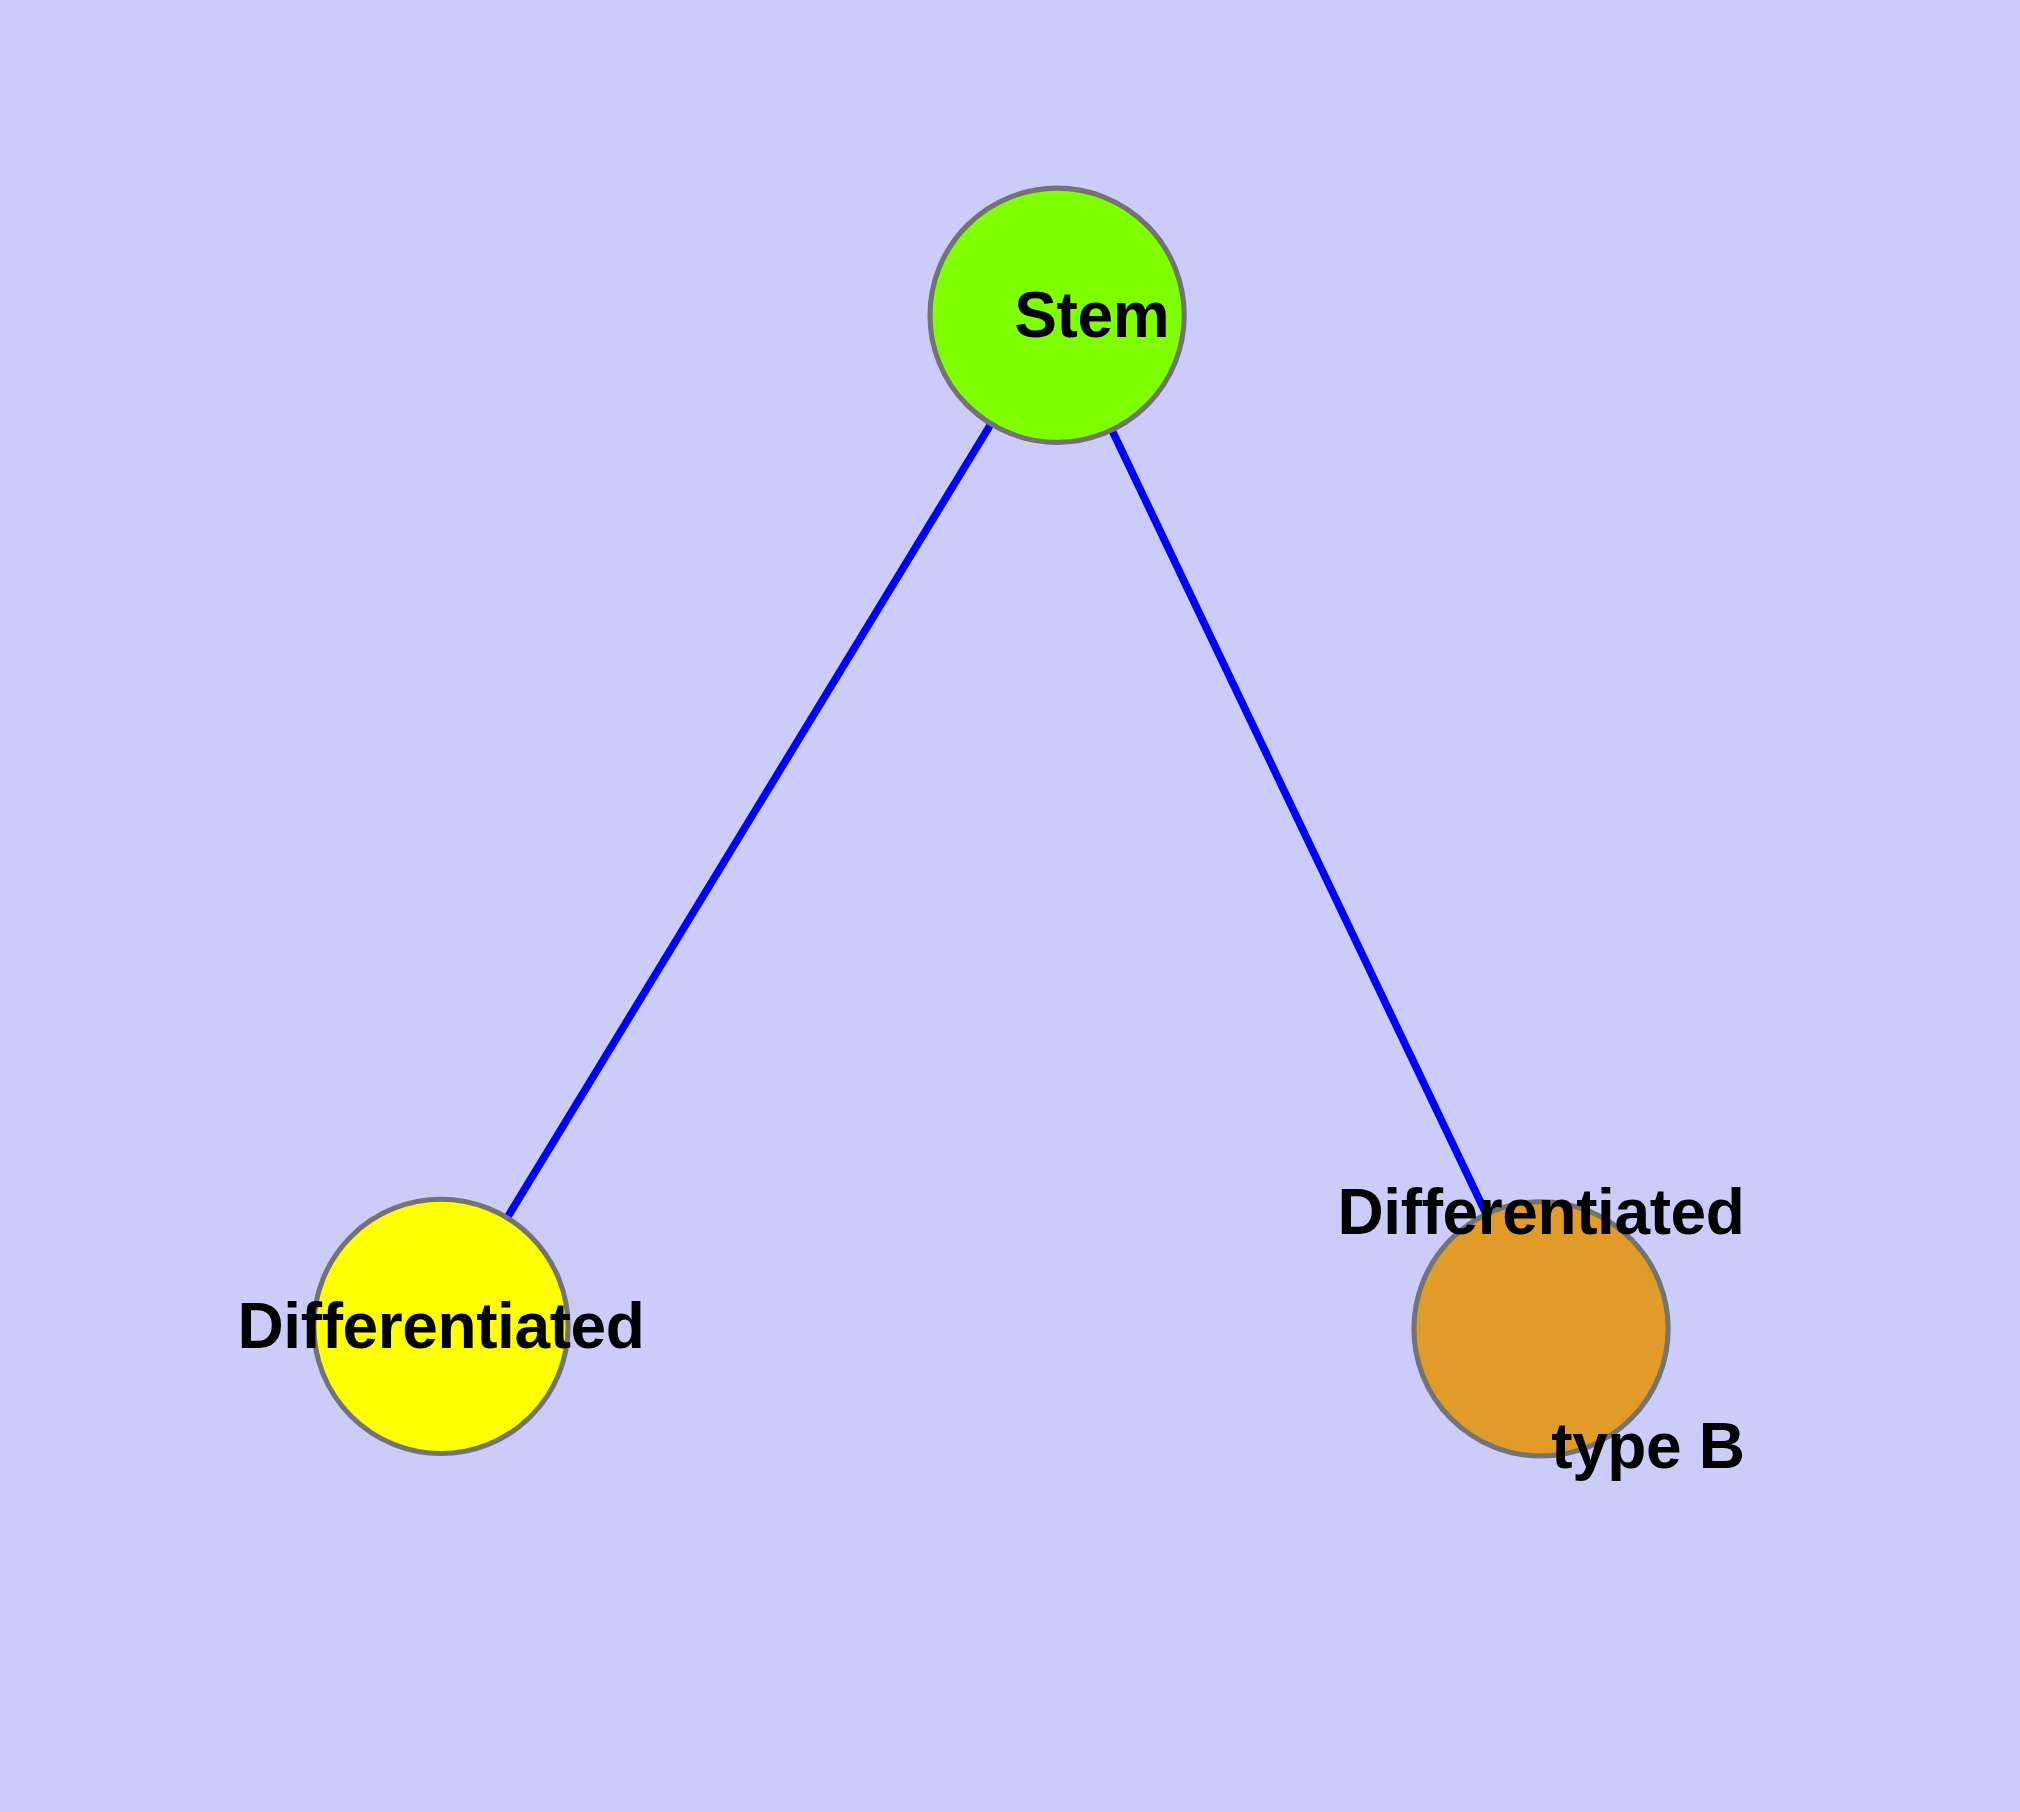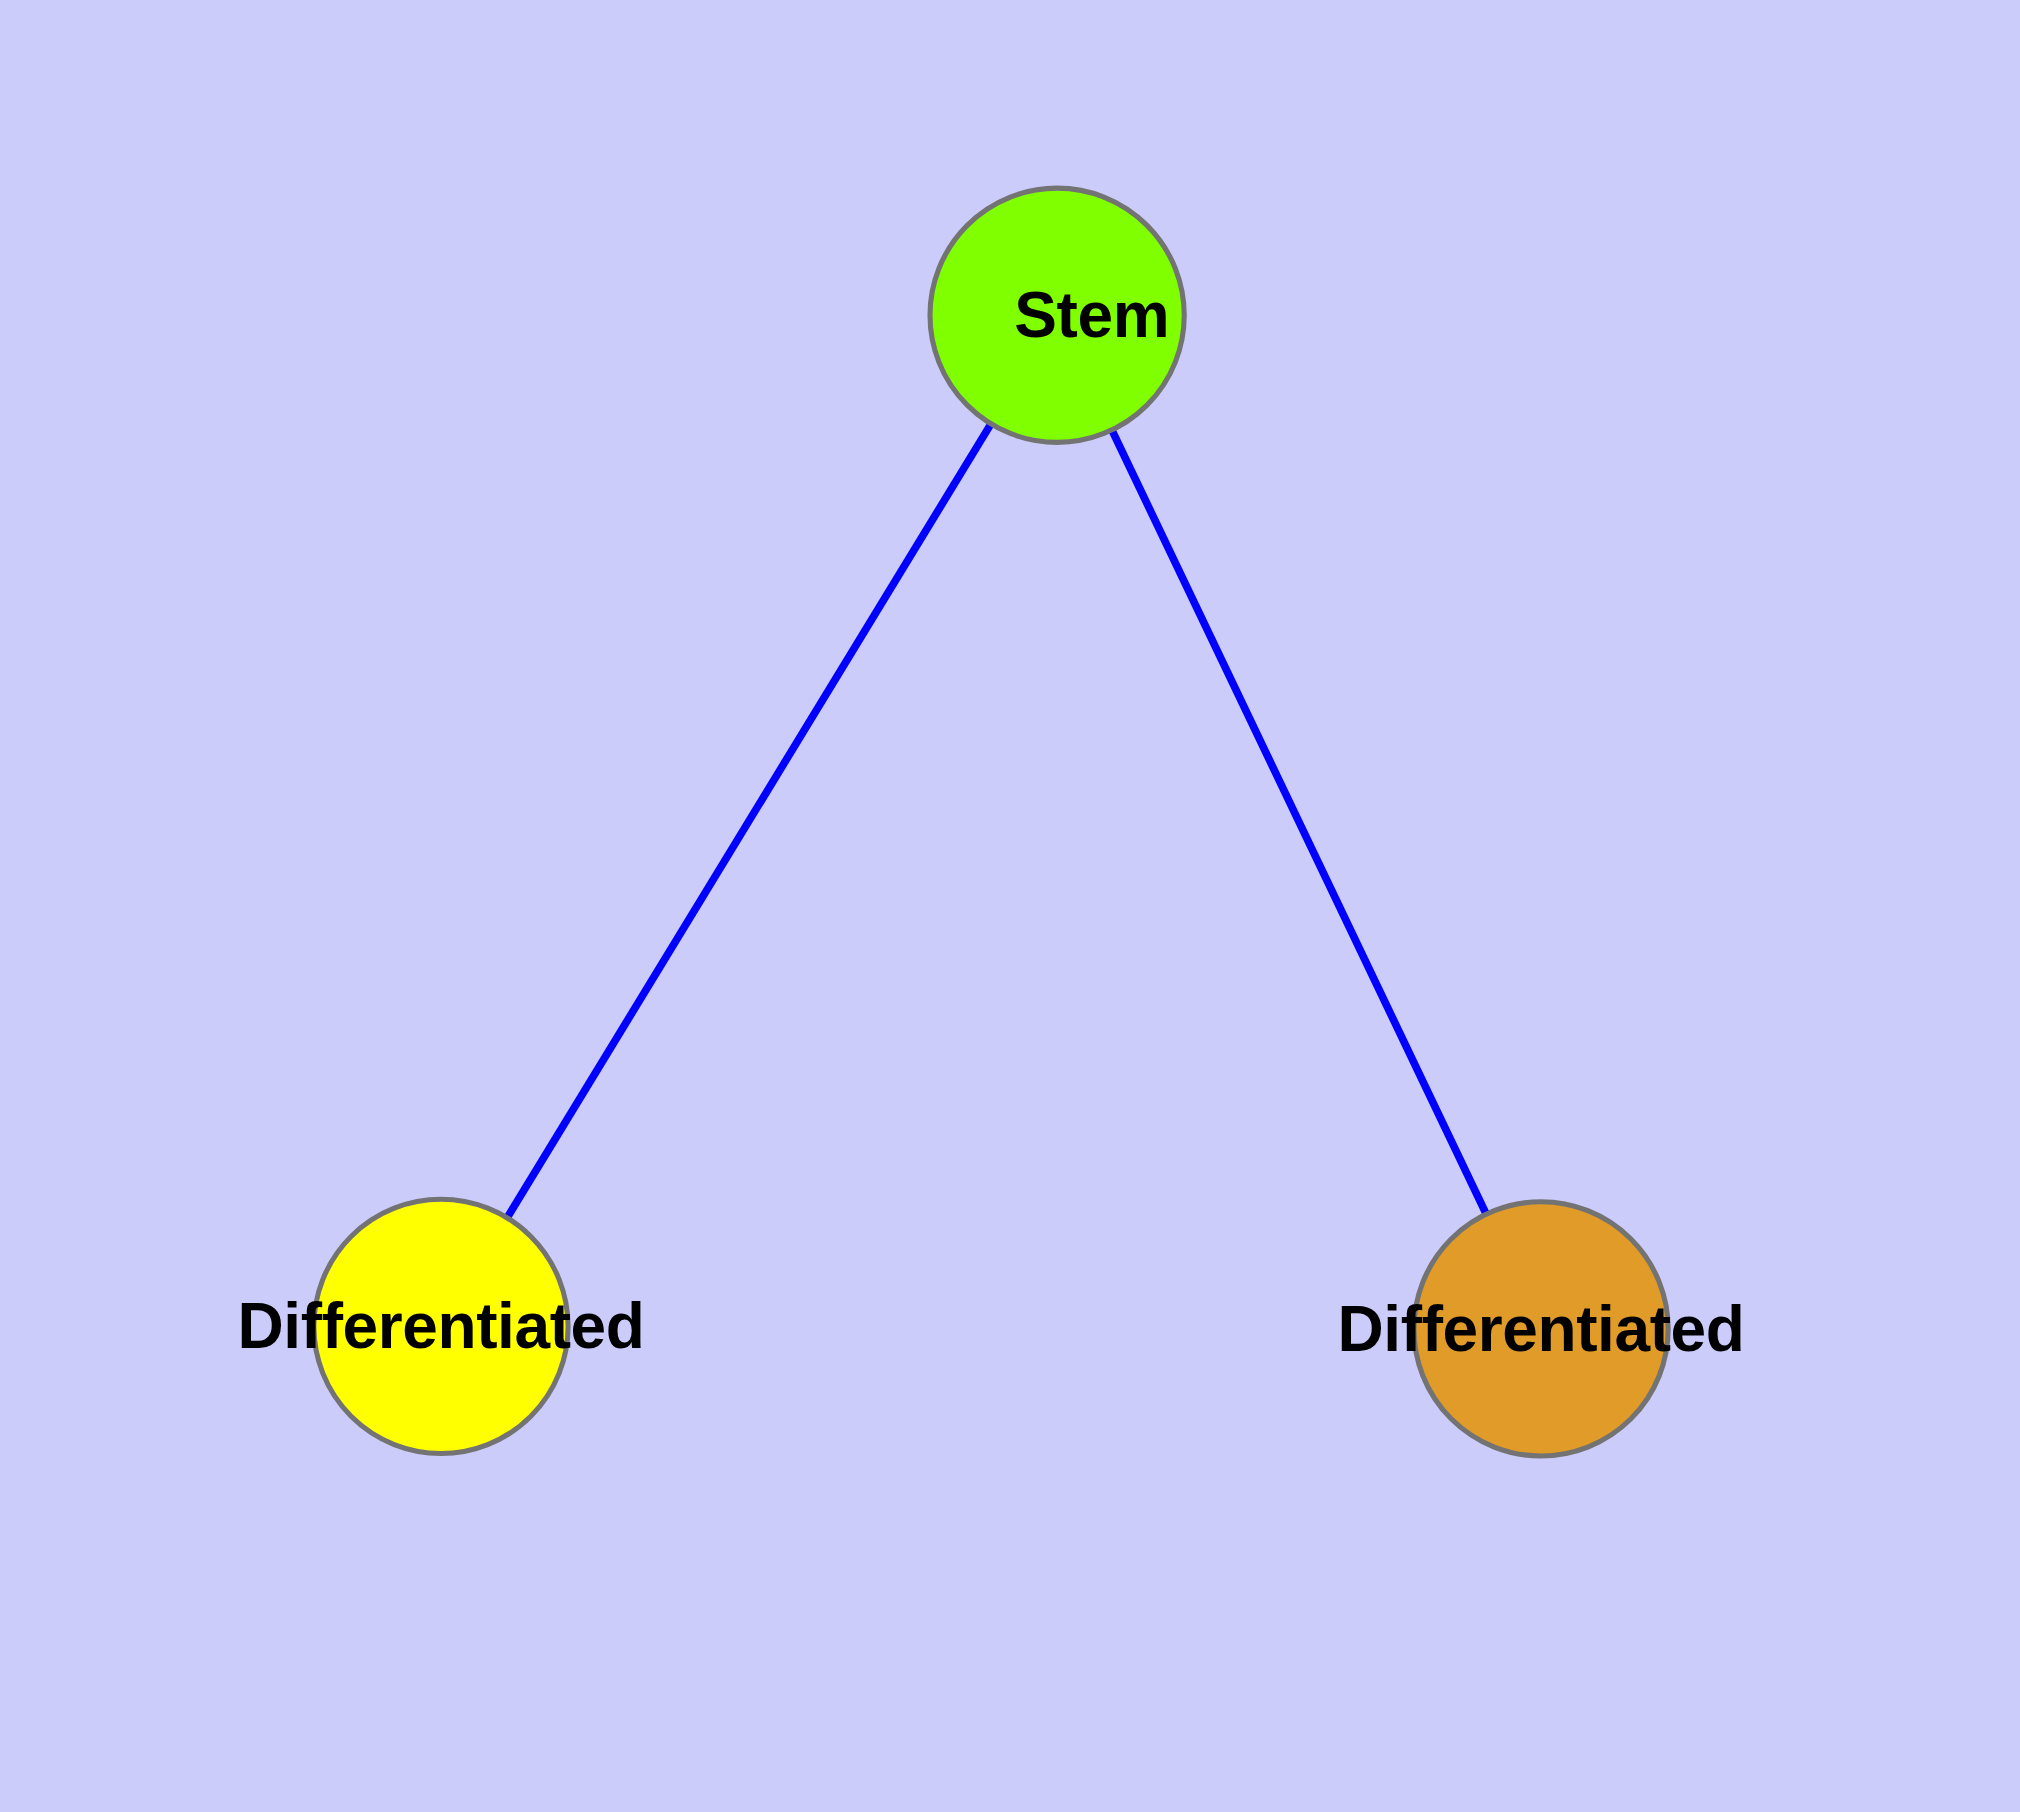--- a/index.html
+++ b/index.html
@@ -64,16 +64,17 @@
   <div class="node-label" style="left: 1057px; top: 315px; color: rgb(0, 0, 0); font-size: 64px; font-weight: bold;">
     <span>Stem</span>
   </div>
 
   <div class="node-label" style="left: 441px; top: 1326px; color: rgb(0, 0, 0); font-size: 64px; font-weight: bold;">
     <div>Differentiated</div>
   </div>
 
   <div class="node-label" style="left: 1541px; top: 1329px; color: rgb(0, 0, 0); font-size: 64px; font-weight: bold;">
     <div>Differentiated</div>
+    <div>type B</div>
   </div>
 
 </div>
 
 
 </body></html>

